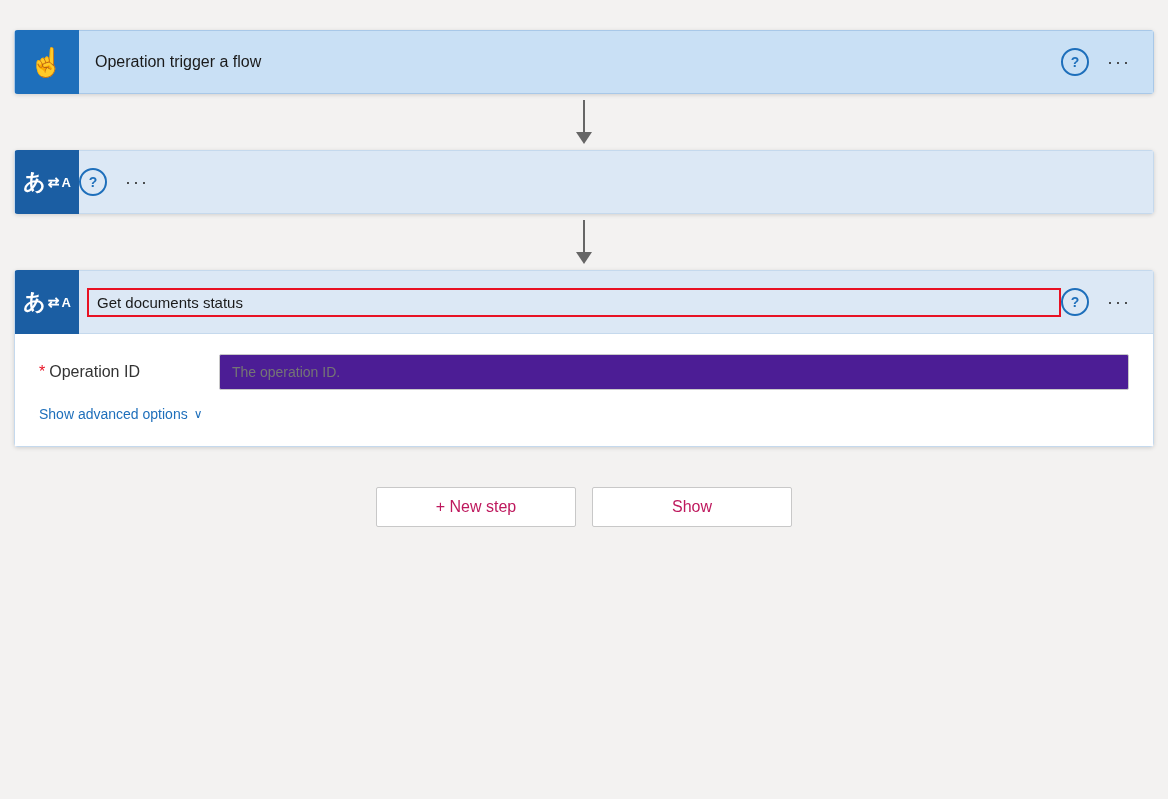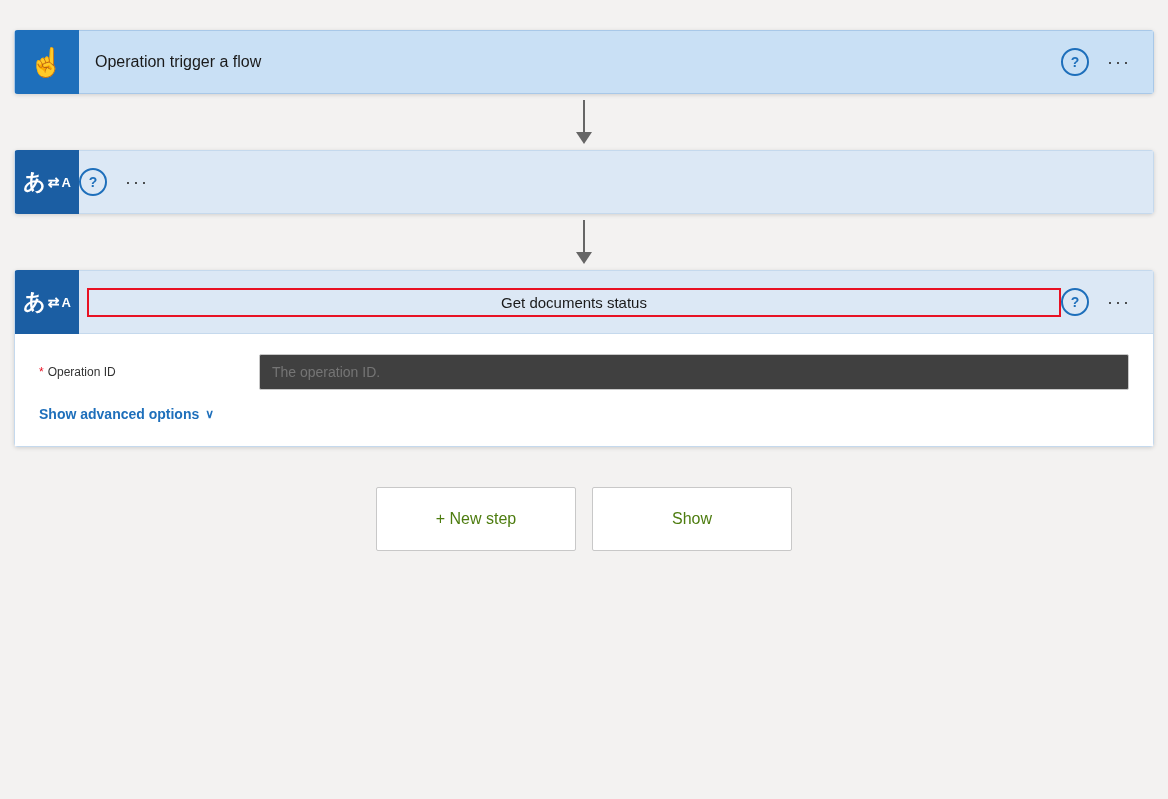--- a/index.html
+++ b/index.html
@@ -63,21 +63,20 @@
       color: #1a1a1a;
       padding-left: 16px;
       font-weight: 400;
     }
 
     .step-title.highlighted {
       border: 2px solid #e81123;
       padding: 4px 8px;
       margin-left: 8px;
       font-size: 15px;
-      text-align: center;
     }
 
     .step-actions {
       display: flex;
       align-items: center;
       gap: 12px;
       padding-right: 16px;
     }
 
     .help-btn {
@@ -113,54 +112,52 @@
     }
 
     .field-row {
       display: flex;
       align-items: center;
       margin-bottom: 16px;
     }
 
     .field-label {
       width: 180px;
-      font-size: 12px;
+      font-size: 16px;
       color: #333;
       flex-shrink: 0;
     }
 
     .field-label .required {
       color: #e81123;
       margin-right: 4px;
     }
 
     .field-input {
       flex: 1;
       height: 36px;
       border: 1px solid #c8c8c8;
       border-radius: 2px;
       padding: 0 12px;
       font-size: 14px;
       color: #999;
       outline: none;
-      background: #404040;
-      margin-left: 40px;
+      background: #4c1d95;
     }
 
     .show-advanced {
       display: flex;
       align-items: center;
       gap: 6px;
       color: #1e6fbb;
       font-size: 14px;
       cursor: pointer;
       background: none;
       border: none;
       padding: 0;
-      font-weight: bold;
     }
 
     .chevron-icon {
       font-size: 12px;
     }
 
     .arrow-connector {
       display: flex;
       flex-direction: column;
       align-items: center;
@@ -184,25 +181,25 @@
 
     .bottom-actions {
       display: flex;
       gap: 16px;
       margin-top: 40px;
       justify-content: center;
     }
 
     .action-btn {
       width: 200px;
-      height: 64px;
+      height: 40px;
       border: 1px solid #c8c8c8;
       background-color: #fff;
       font-size: 16px;
-      color: #4d7c0f;
+      color: #be185d;
       cursor: pointer;
       border-radius: 2px;
       font-family: 'Segoe UI', sans-serif;
     }
 
     
     .translate-icon {
       color: #fff;
       font-size: 22px;
       font-weight: bold;

